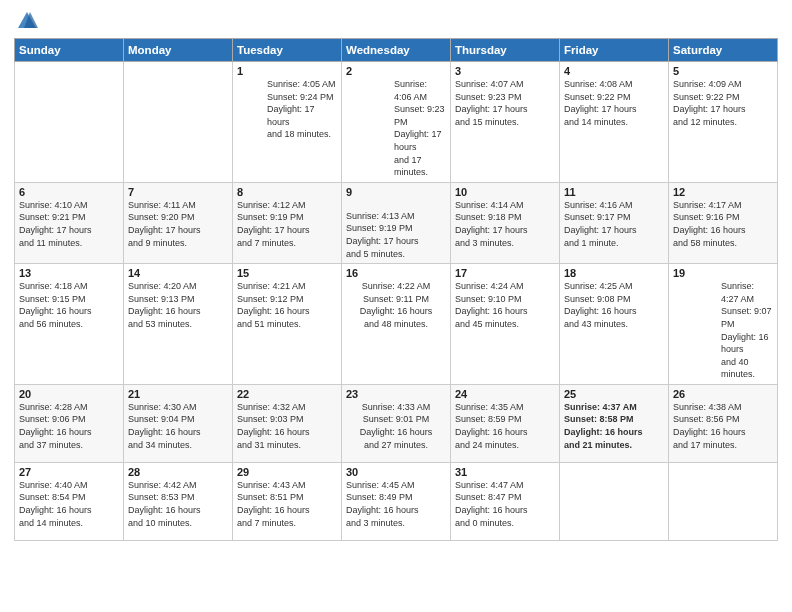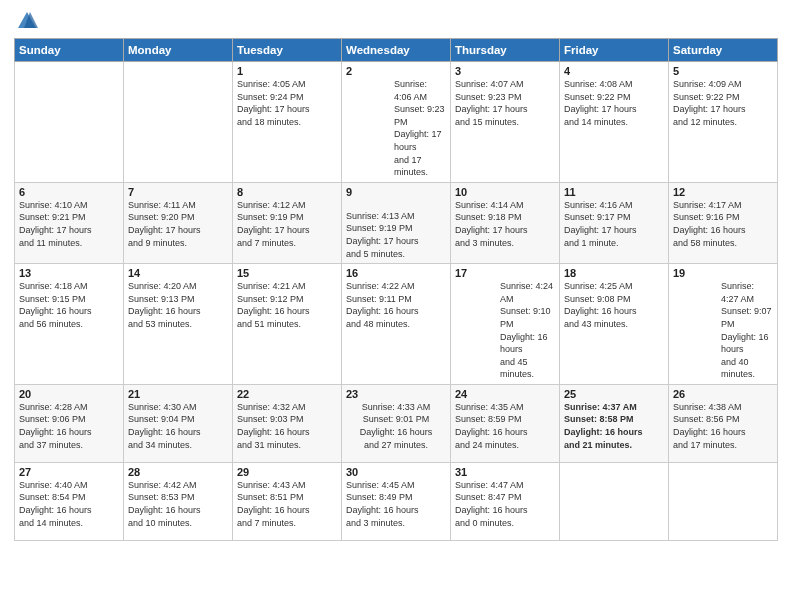--- a/index.html
+++ b/index.html
@@ -135,21 +135,21 @@
           <th>Friday</th>
           <th>Saturday</th>
         </tr>
     </thead>
     <tbody id="calendar-body">
     <tr>
           <td class="empty-cell"></td>
           <td class="empty-cell"></td>
           <td>
             <span class="day-number">1</span>
-            <div class="day-info" style="white-space: pre-line;">Sunrise: 4:05 AM
+            <div class="day-info" style="white-space: pre-line; margin-left: 30px;">Sunrise: 4:05 AM
 Sunset: 9:24 PM
 Daylight: 17 hours
 and 18 minutes.</div>
           </td>
           <td>
             <span class="day-number">2</span>
             <div class="day-info" style="white-space: pre-line; margin-left: 48px;">Sunrise: 4:06 AM
 Sunset: 9:23 PM
 Daylight: 17 hours
 and 17 minutes.</div>
@@ -244,28 +244,28 @@
           </td>
           <td>
             <span class="day-number">15</span>
             <div class="day-info" style="white-space: pre-line;">Sunrise: 4:21 AM
 Sunset: 9:12 PM
 Daylight: 16 hours
 and 51 minutes.</div>
           </td>
           <td>
             <span class="day-number">16</span>
-            <div class="day-info" style="white-space: pre-line;">Sunrise: 4:22 AM
+            <div class="day-info" style="white-space: pre-line; text-align: center;">Sunrise: 4:22 AM
 Sunset: 9:11 PM
 Daylight: 16 hours
 and 48 minutes.</div>
           </td>
           <td>
             <span class="day-number">17</span>
-            <div class="day-info" style="white-space: pre-line; margin-left: 45px;">Sunrise: 4:24 AM
+            <div class="day-info" style="white-space: pre-line;">Sunrise: 4:24 AM
 Sunset: 9:10 PM
 Daylight: 16 hours
 and 45 minutes.</div>
           </td>
           <td>
             <span class="day-number">18</span>
             <div class="day-info" style="white-space: pre-line;">Sunrise: 4:25 AM
 Sunset: 9:08 PM
 Daylight: 16 hours
 and 43 minutes.</div>

